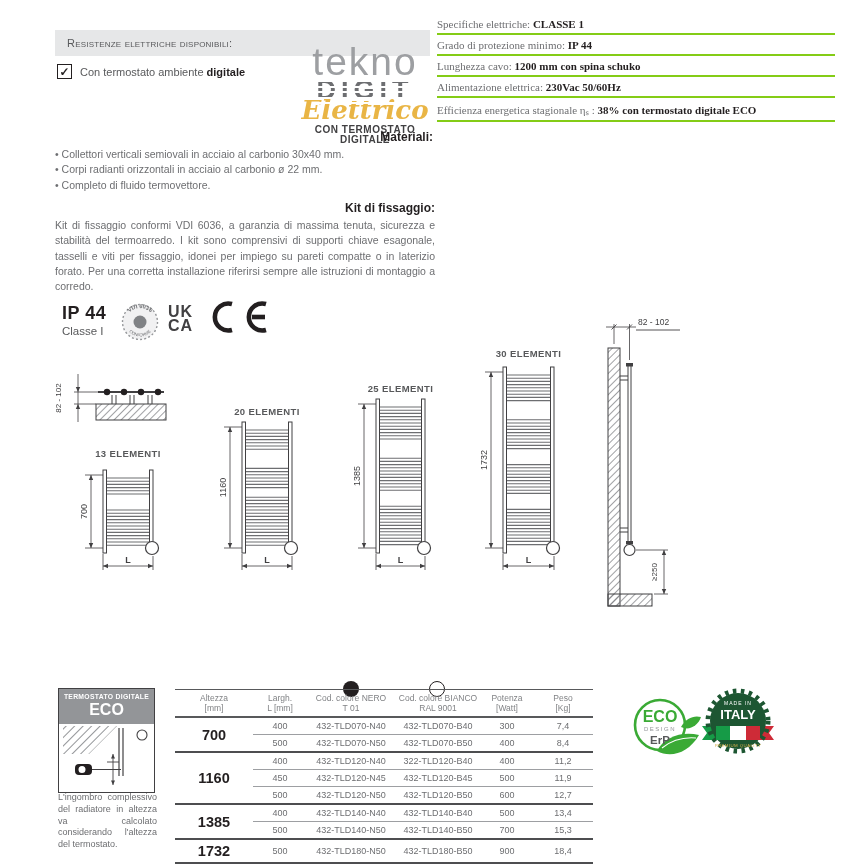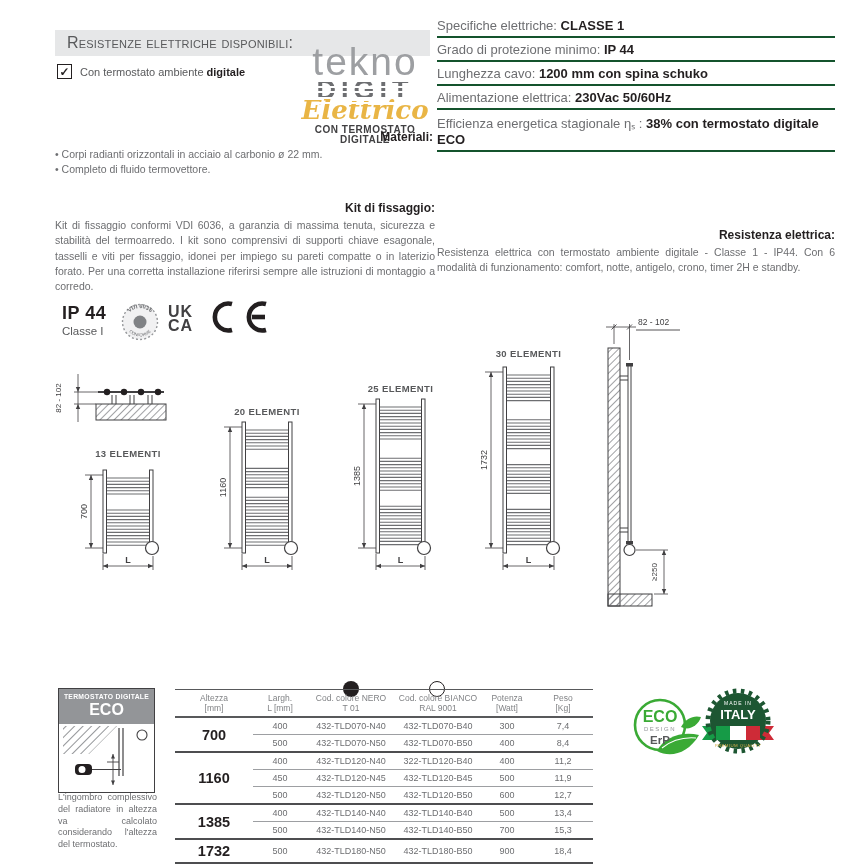--- a/index.html
+++ b/index.html
@@ -2,38 +2,38 @@
 <html><head>
 <meta charset="utf-8">
 <style>
   html,body{margin:0;padding:0;background:#fff;}
   .page{position:relative;width:868px;height:868px;background:#fff;overflow:hidden;
         font-family:"Liberation Sans",sans-serif;color:#6d6e71;}
 
   
   .avail-bar{position:absolute;left:55px;top:30px;width:375px;height:26px;background:#e6e7e8;
              display:flex;align-items:center;padding-left:12px;box-sizing:border-box;
-             font-variant:small-caps;font-size:16px;color:#58595b;letter-spacing:.2px;}
+             font-variant:small-caps;font-size:11px;color:#58595b;letter-spacing:.2px;}
   .chk-row{position:absolute;left:57px;top:64px;display:flex;align-items:center;font-size:11px;color:#58595b;}
   .chk-box{width:13px;height:13px;border:1.6px solid #231f20;display:inline-flex;align-items:center;justify-content:center;
            font-size:12px;font-weight:bold;color:#231f20;margin-right:8px;line-height:1;}
   .chk-row b{color:#231f20;}
 
   .logo{position:absolute;left:297px;top:42px;width:136px;text-align:center;line-height:1;}
   .logo .tekno{font-size:39px;color:#9d9fa2;letter-spacing:2px;font-weight:400;}
   .digit-wrap{position:relative;display:inline-block;margin-top:-4px;}
   .digit-wrap .digit{font-size:27px;font-weight:bold;color:#6d6e71;letter-spacing:5px;}
   .digit-wrap::after{content:"";position:absolute;inset:0;
       background:repeating-linear-gradient(to bottom,transparent 0 3.5px,#fff 3.5px 5.5px);}
   .logo .elettrico{font-family:"DejaVu Serif",serif;font-style:italic;font-weight:bold;
                    font-size:26px;color:#e9b545;margin-top:-7px;}
   .logo .tagline{font-size:10px;font-weight:bold;color:#414042;letter-spacing:.5px;margin-top:2px;}
 
   .specs{position:absolute;left:437px;top:14px;width:398px;}
-  .spec-row{font-size:13px;padding:4px 0 3px 0;border-bottom:2px solid #14532d;color:#6d6e71;}
+  .spec-row{font-size:11px;padding:4px 0 3px 0;border-bottom:2px solid #84cc16;color:#6d6e71;font-family:Liberation Serif, serif;}
   .spec-row b{color:#231f20;}
 
   
   .txt{position:absolute;font-size:10.5px;line-height:15.2px;color:#6d6e71;}
   .txt h3{margin:0 0 2px 16px;font-size:12px;color:#231f20;text-align:right;}
   .bullets div::before{content:"•  ";color:#6d6e71;}
   .just{text-align:justify;}
   .materiali{left:55px;top:130px;width:378px;}
   .kit{left:55px;top:201px;width:380px;}
   .imballo{left:437px;top:130px;width:398px;}
@@ -102,35 +102,32 @@
     <div class="spec-row"><span>Specifiche elettriche: </span><b>CLASSE 1</b></div>
     <div class="spec-row"><span>Grado di protezione minimo: </span><b>IP 44</b></div>
     <div class="spec-row"><span>Lunghezza cavo: </span><b>1200 mm con spina schuko</b></div>
     <div class="spec-row"><span>Alimentazione elettrica: </span><b>230Vac 50/60Hz</b></div>
     <div class="spec-row"><span>Efficienza energetica stagionale ηₛ : </span><b>38% con termostato digitale ECO</b></div>
   </div>
 
   <div class="txt materiali">
     <h3>Materiali:</h3>
     <div class="bullets">
+      <div>Collettori verticali semiovali in acciaio al carbonio 30x40 mm.</div>
       <div>Corpi radianti orizzontali in acciaio al carbonio ø 22 mm.</div>
       <div>Completo di fluido termovettore.</div>
     </div>
   </div>
 
   <div class="txt kit">
     <h3>Kit di fissaggio:</h3>
     <div class="just">Kit di fissaggio conformi VDI 6036, a garanzia di massima tenuta, sicurezza e stabilità del termoarredo. I kit sono comprensivi di supporti chiave esagonale, tasselli e viti per fissaggio, idonei per impiego su pareti compatte o in laterizio forato. Per una corretta installazione riferirsi sempre alle istruzioni di montaggio a corredo.</div>
   </div>
 
 
-  <div class="txt resistenza">
-    <h3>Resistenza elettrica:</h3>
-    <div class="just">Resistenza elettrica con termostato ambiente digitale - Classe 1 - IP44. Con 6 modalità di funzionamento: comfort, notte, antigelo, crono, timer 2H e standby.</div>
-  </div>
 
   <div class="ip-block">
     <div class="ip">IP 44</div>
     <div class="cl">Classe I</div>
   </div>
 
   <div class="vdi">
     <svg width="42" height="42" viewBox="0 0 42 42">
       <circle cx="21" cy="21" r="17.5" fill="#f1f1f2" stroke="#939598" stroke-width="1.4" stroke-dasharray="2 2.2"></circle>
       <circle cx="21" cy="21" r="6.5" fill="#808285"></circle>

